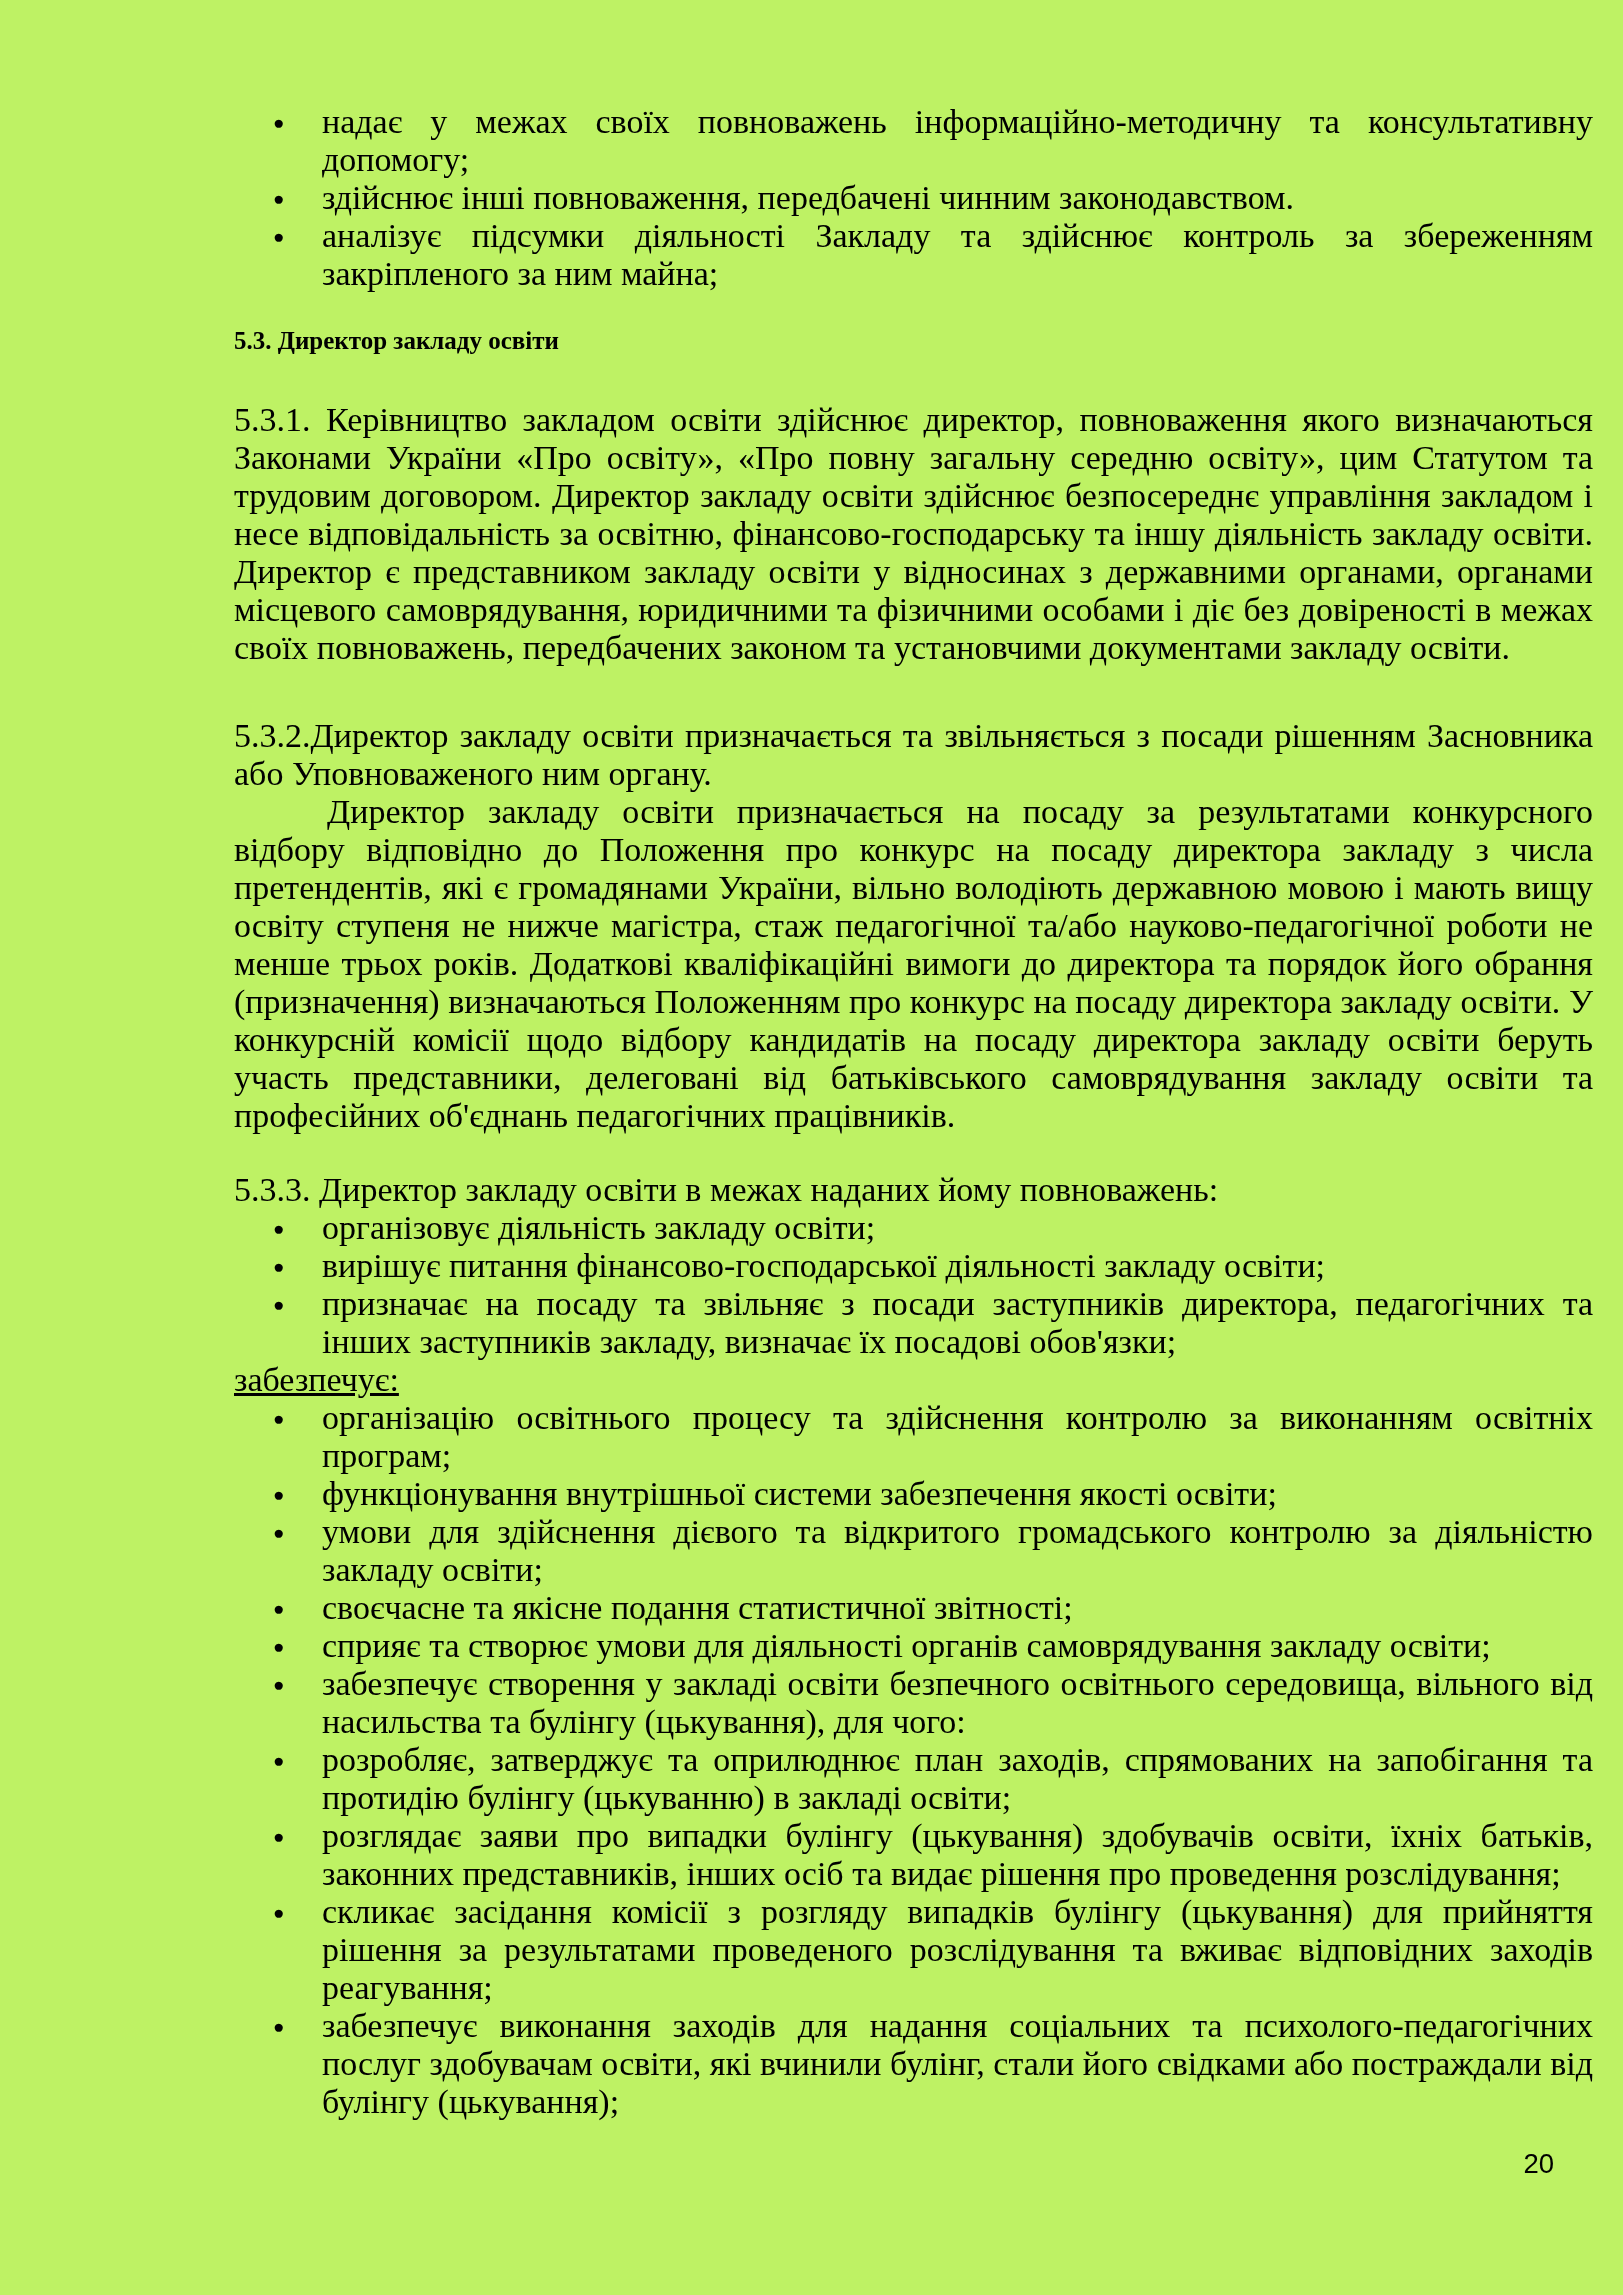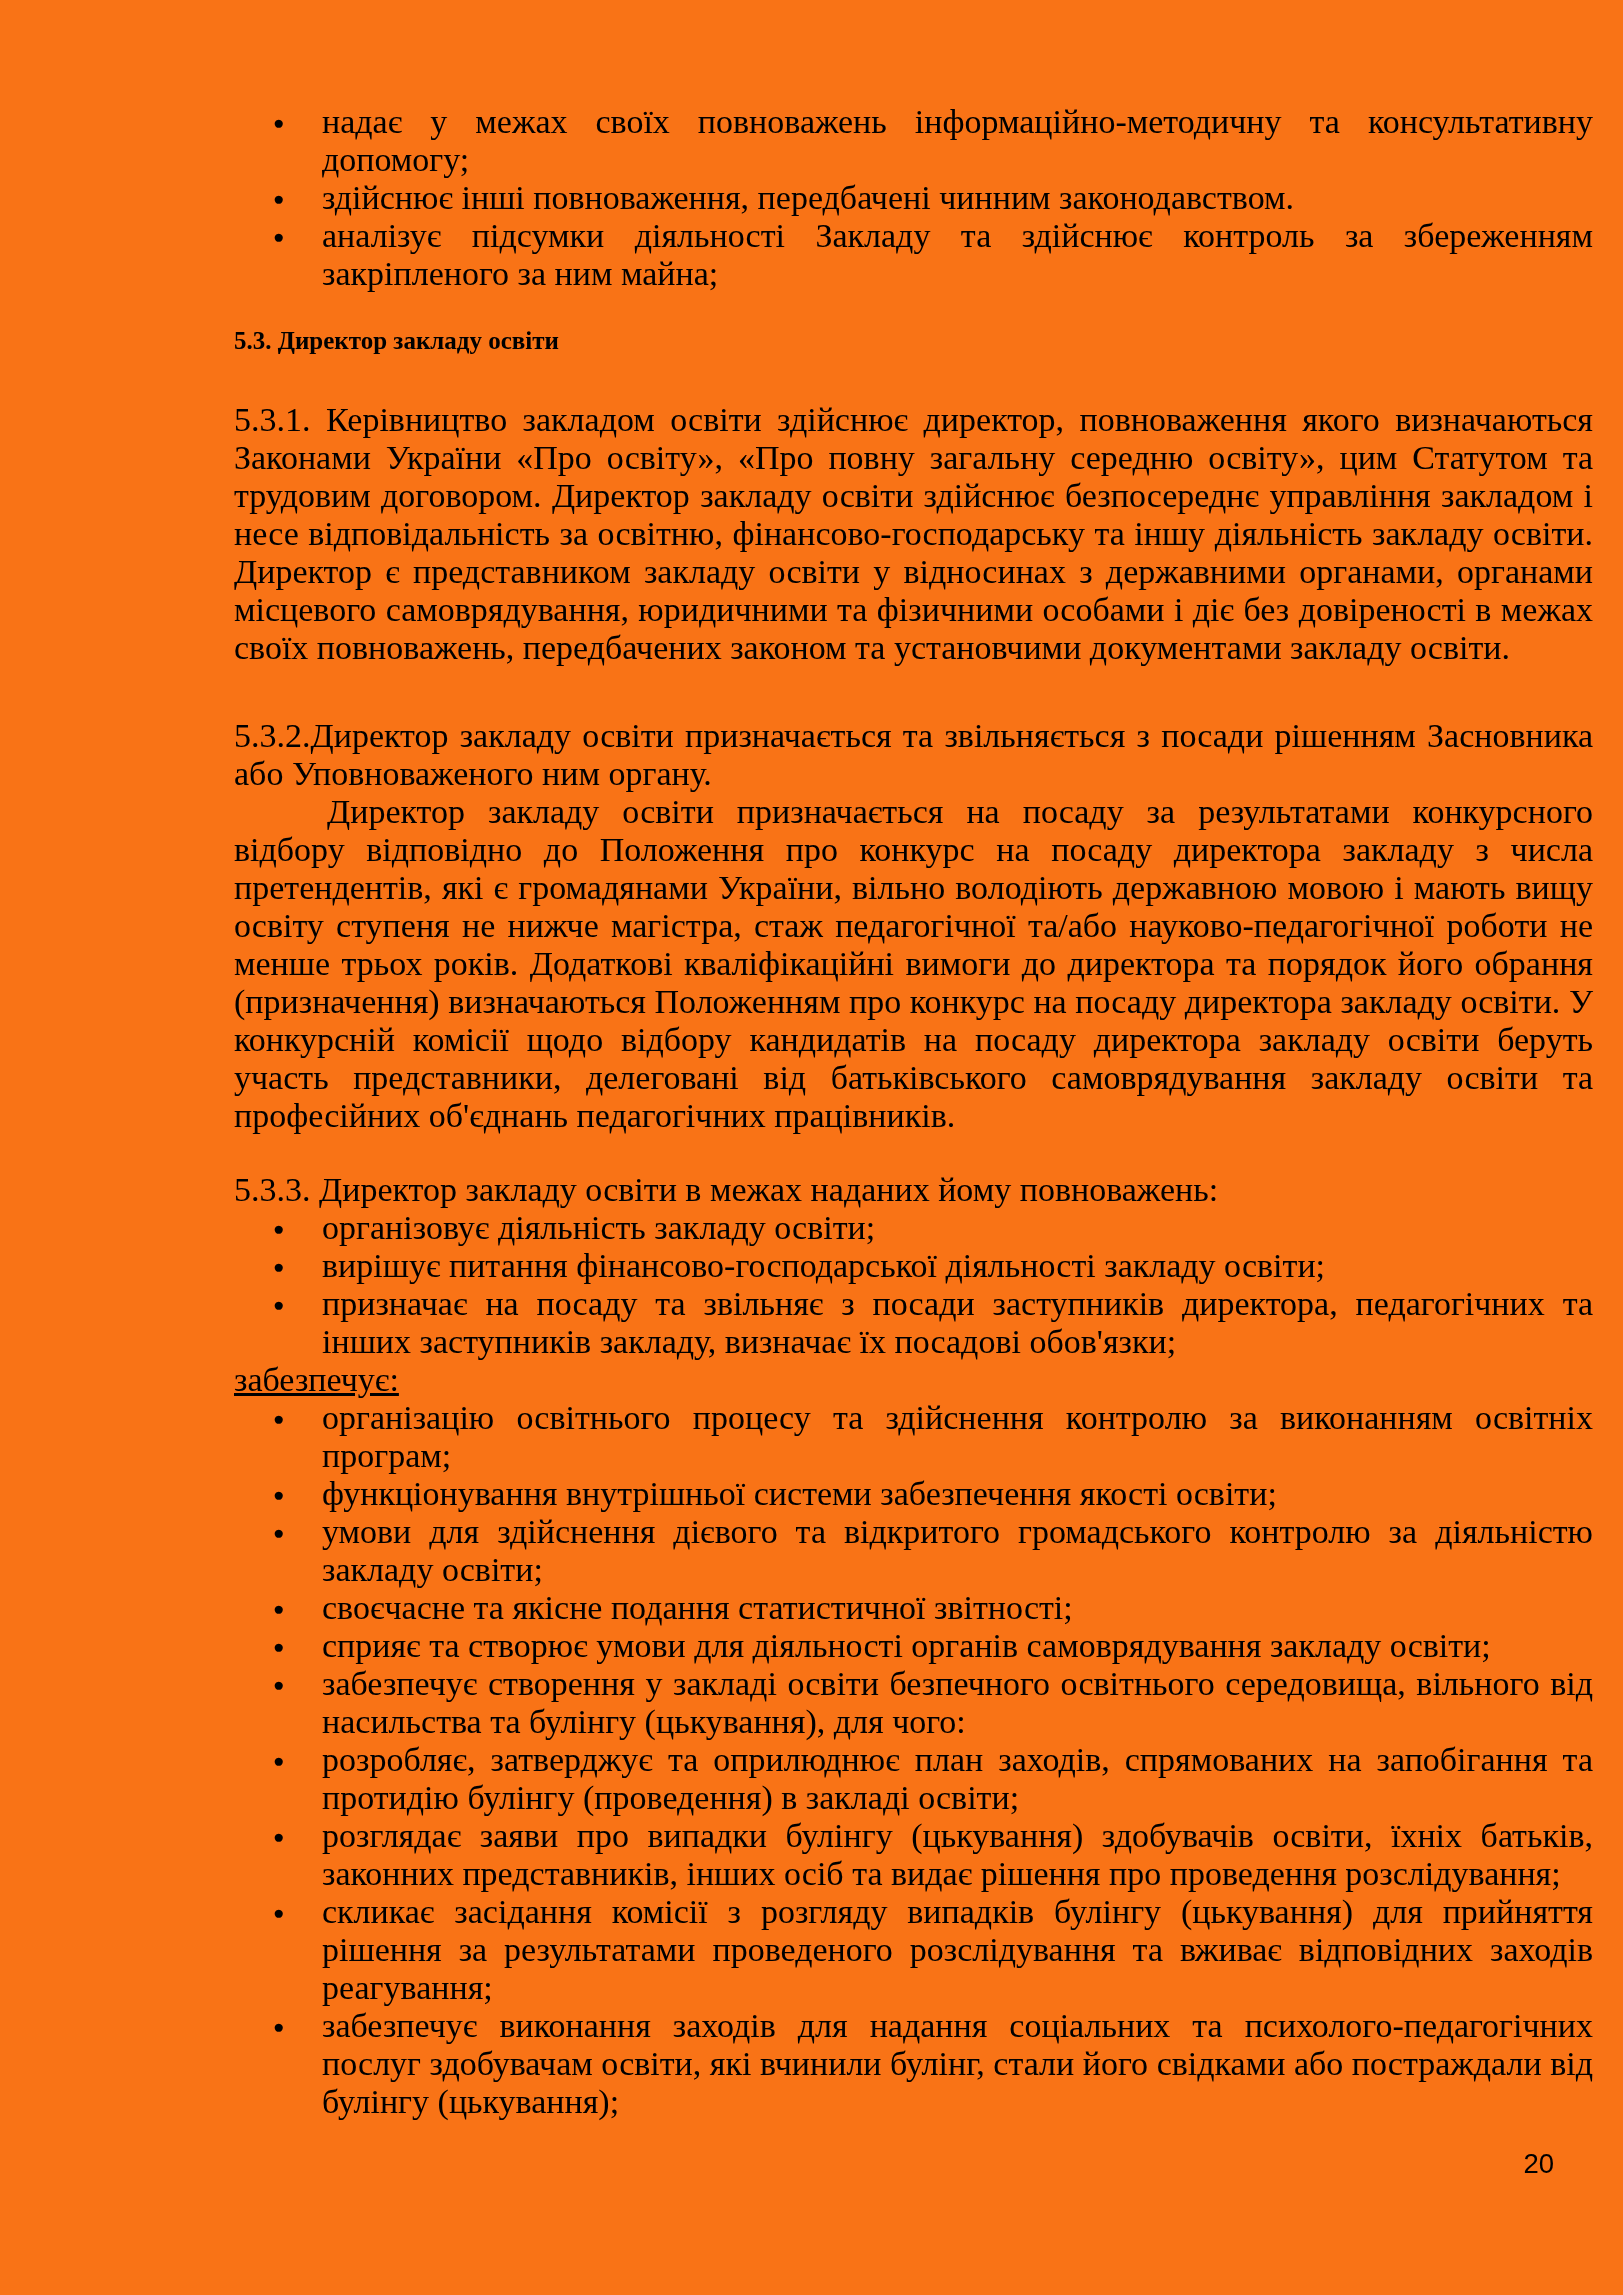--- a/index.html
+++ b/index.html
@@ -5,21 +5,21 @@
   html, body {
     margin: 0;
     padding: 0;
     background: #e8e8e8;
   }
   .page {
     position: relative;
     width: 1623px;
     height: 2295px;
     margin: 0 auto;
-    background: #f97316;
+    background: #bef264;
     box-sizing: border-box;
     padding: 103px 30px 0 234px;
     font-family: "Liberation Serif", "DejaVu Serif", serif;
     font-size: 34px;
     line-height: 38px;
     color: #000000;
   }
   p, h2, ul, li {
     margin: 0;
     padding: 0;
@@ -96,21 +96,21 @@
 
   <p class="ensures-line"><span class="u">забезпечує:</span></p>
 
   <ul class="bullets">
       <li class="bullet-item">організацію освітнього процесу та здійснення контролю за виконанням освітніх програм;</li>
       <li class="bullet-item">функціонування внутрішньої системи забезпечення якості освіти;</li>
       <li class="bullet-item">умови для здійснення дієвого та відкритого громадського контролю за діяльністю закладу освіти;</li>
       <li class="bullet-item">своєчасне та якісне подання статистичної звітності;</li>
       <li class="bullet-item">сприяє та створює умови для діяльності органів самоврядування закладу освіти;</li>
       <li class="bullet-item">забезпечує створення у закладі освіти безпечного освітнього середовища, вільного від насильства та булінгу (цькування), для чого:</li>
-      <li class="bullet-item">розробляє, затверджує та оприлюднює план заходів, спрямованих на запобігання та протидію булінгу (проведення) в закладі освіти;</li>
+      <li class="bullet-item">розробляє, затверджує та оприлюднює план заходів, спрямованих на запобігання та протидію булінгу (цькуванню) в закладі освіти;</li>
       <li class="bullet-item">розглядає заяви про випадки булінгу (цькування) здобувачів освіти, їхніх батьків, законних представників, інших осіб та видає рішення про проведення розслідування;</li>
       <li class="bullet-item">скликає засідання комісії з розгляду випадків булінгу (цькування) для прийняття рішення за результатами проведеного розслідування та вживає відповідних заходів реагування;</li>
       <li class="bullet-item">забезпечує виконання заходів для надання соціальних та психолого-педагогічних послуг здобувачам освіти, які вчинили булінг, стали його свідками або постраждали від булінгу (цькування);</li>
     </ul>
 
   <div class="page-number">20</div>
 
 </div>
 
 

